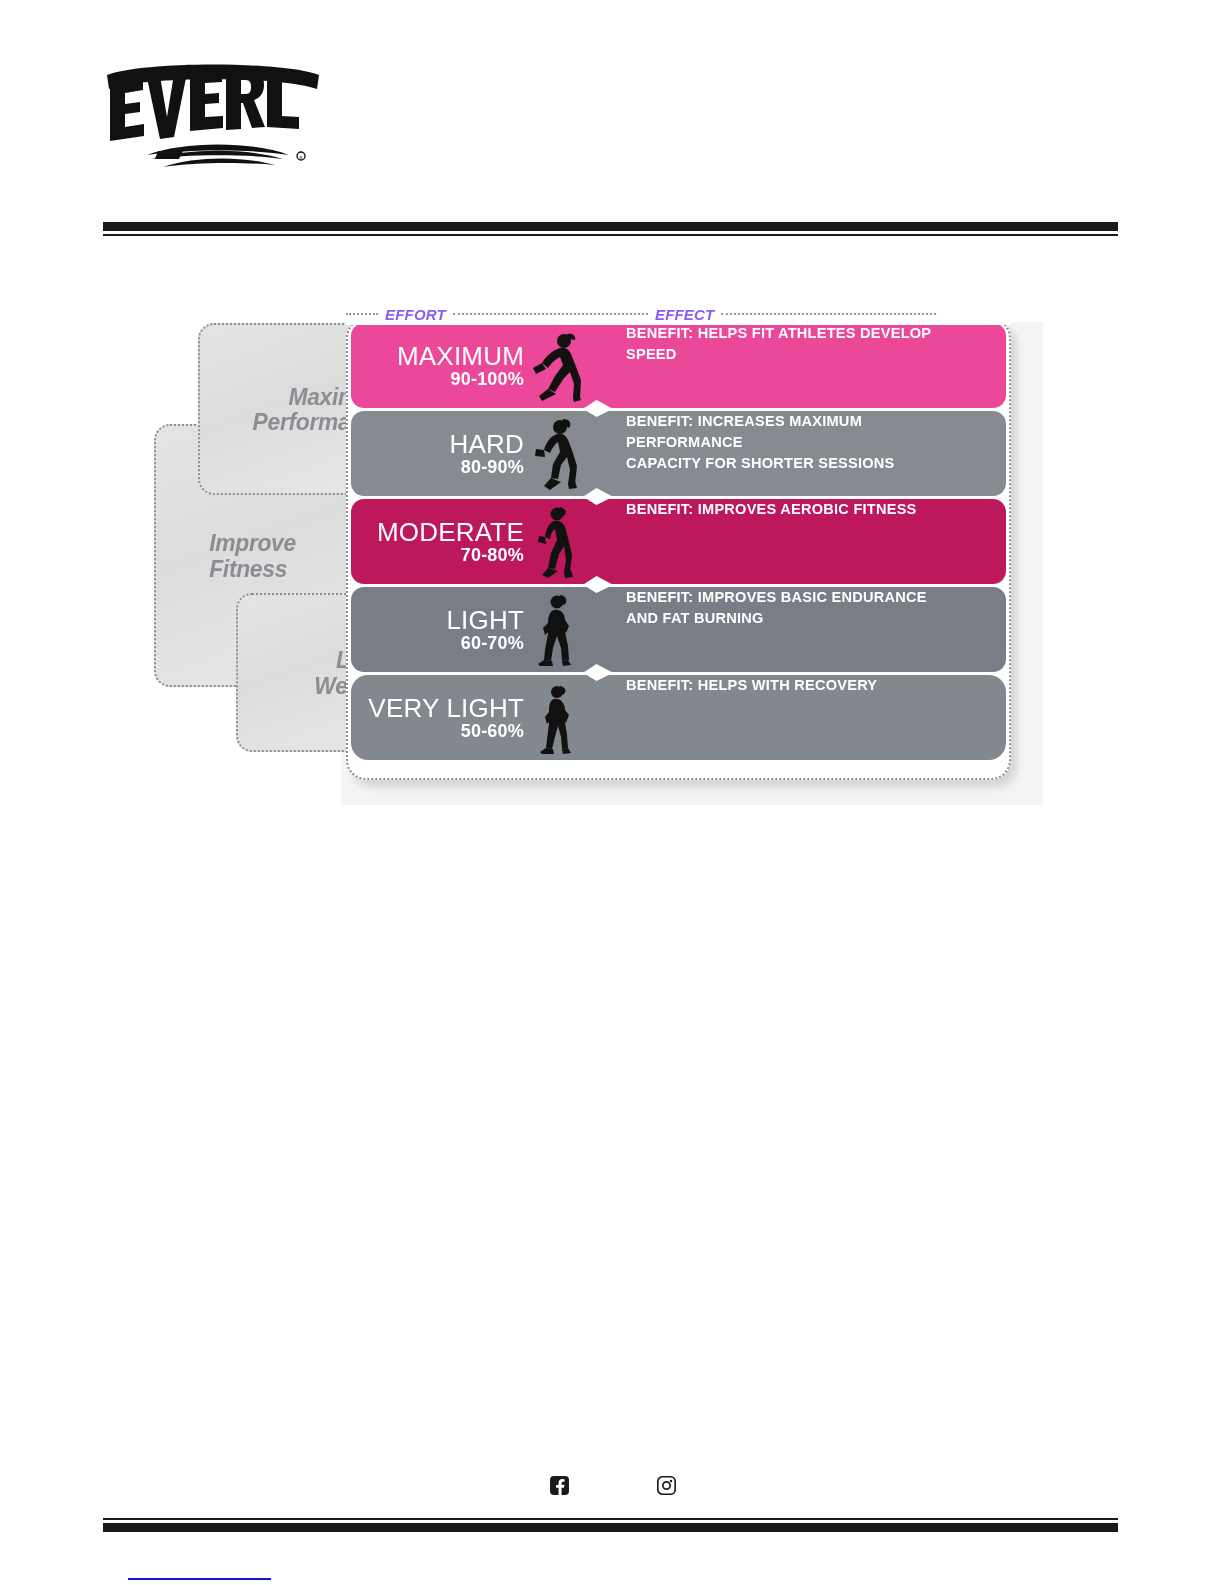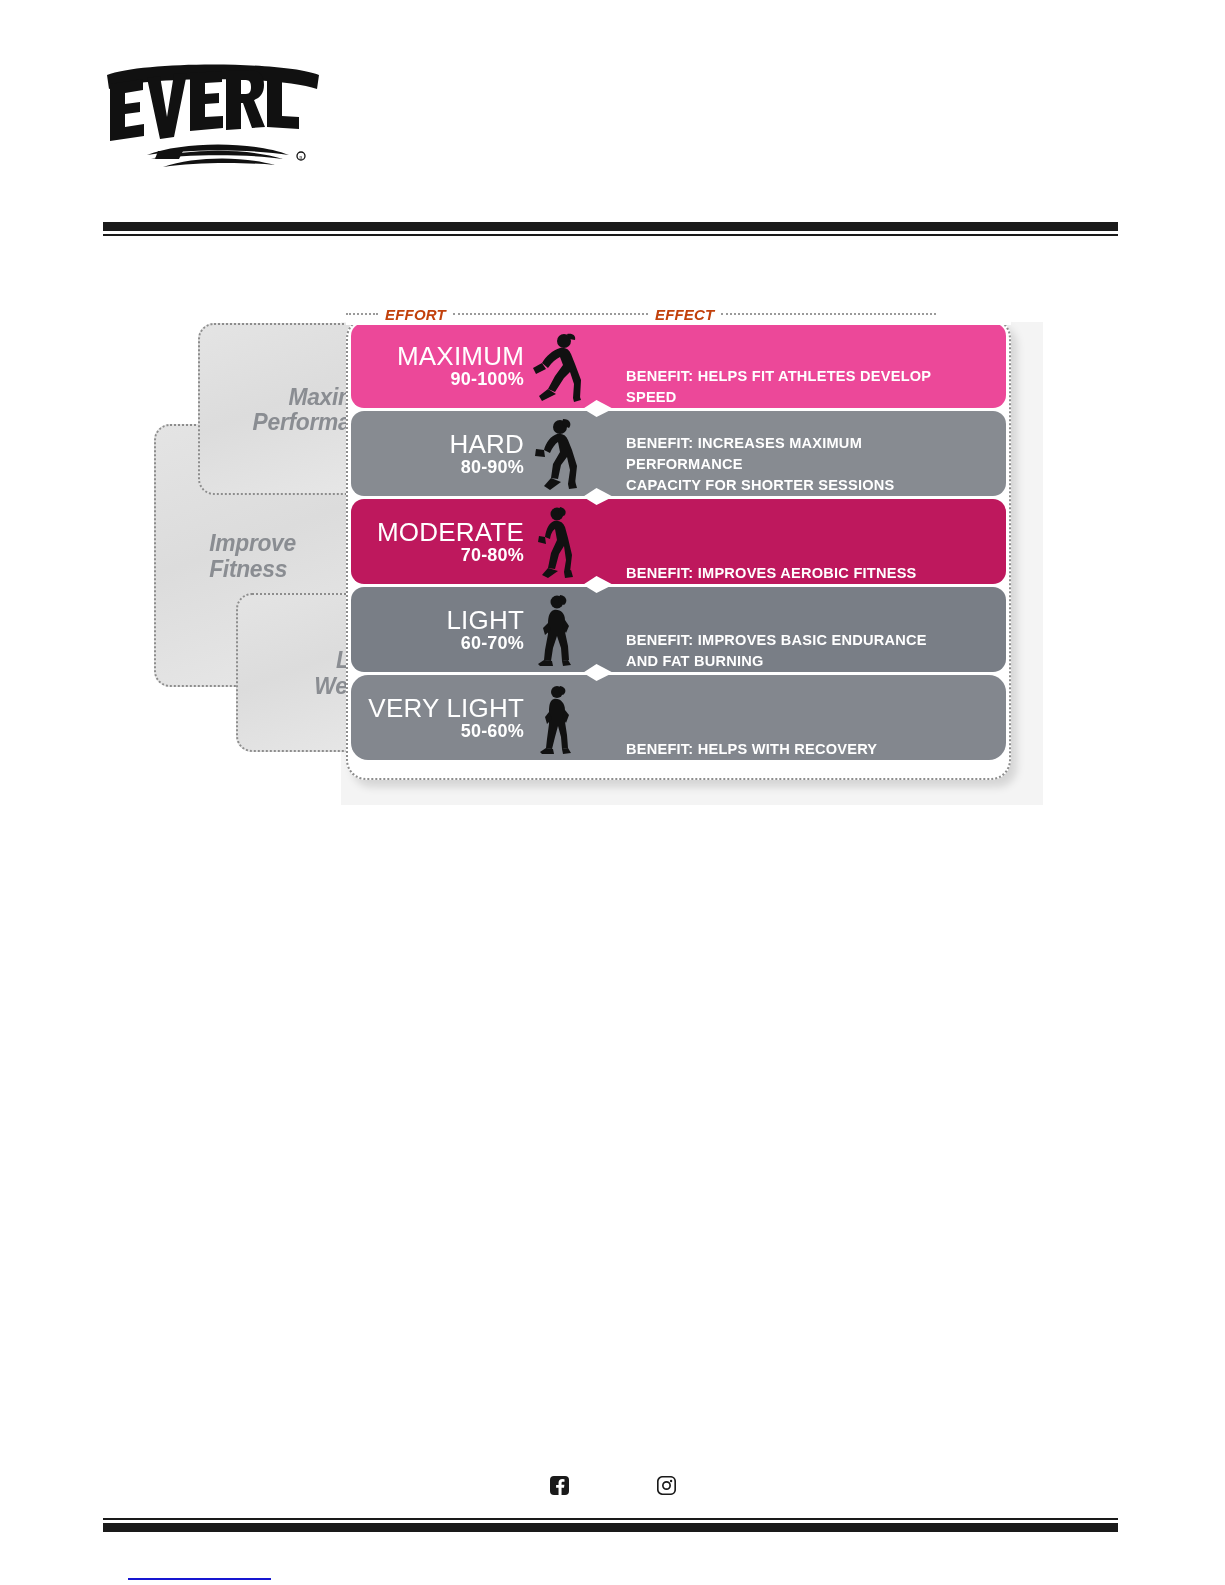--- a/index.html
+++ b/index.html
@@ -118,21 +118,21 @@
     left: 198px;
     top: 13px;
     width: 665px;
     height: 22px;
     z-index: 6;
     display: flex;
     align-items: center;
     background: #ffffff;
   }
   .col-head-label {
-    color: #c2410c;
+    color: #8b5cf6;
     font-weight: bold;
     font-style: italic;
     font-size: 15px;
     letter-spacing: 0.2px;
     white-space: nowrap;
     padding: 0 7px;
     background: #ffffff;
   }
   .dotline {
     flex: 0 0 auto;
@@ -198,21 +198,21 @@
     align-items: flex-end;
     justify-content: center;
     flex: 0 0 auto;
   }
   .zone-figure svg { display: block; }
 
   .zone-effect {
     flex: 1;
     height: 100%;
     display: flex;
-    align-items: flex-end;
+    align-items: flex-start;
     padding-left: 40px;
     padding-right: 16px;
   }
   .zone-benefit {
     color: #ffffff;
     font-size: 15.5px;
     font-weight: bold;
     line-height: 1.35;
     letter-spacing: 0.25px;
     transform: scaleX(0.94);

